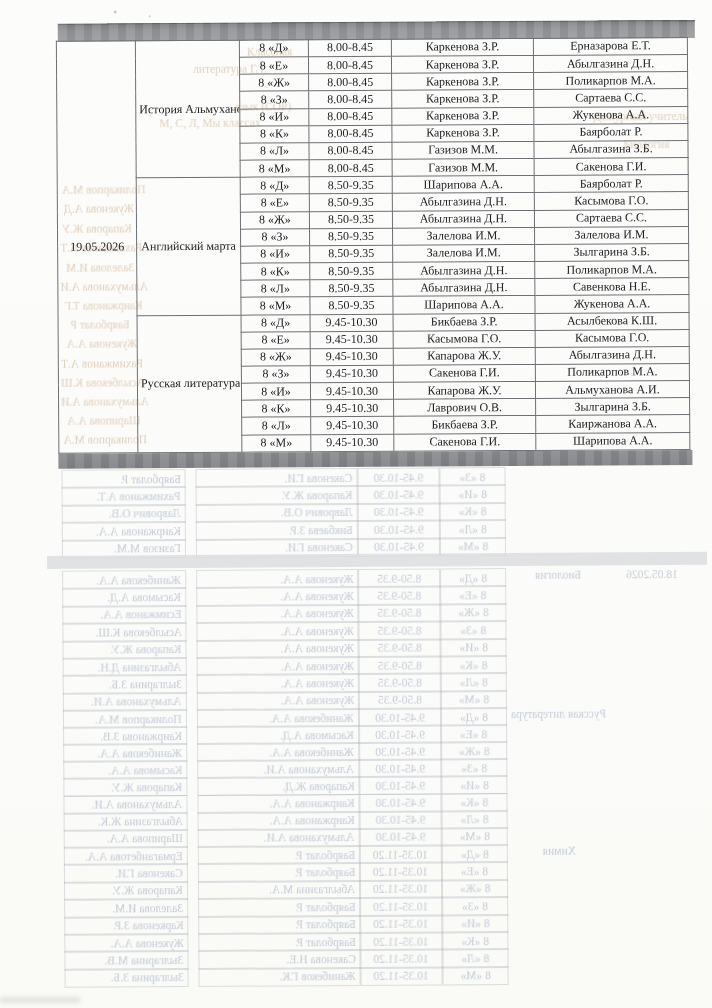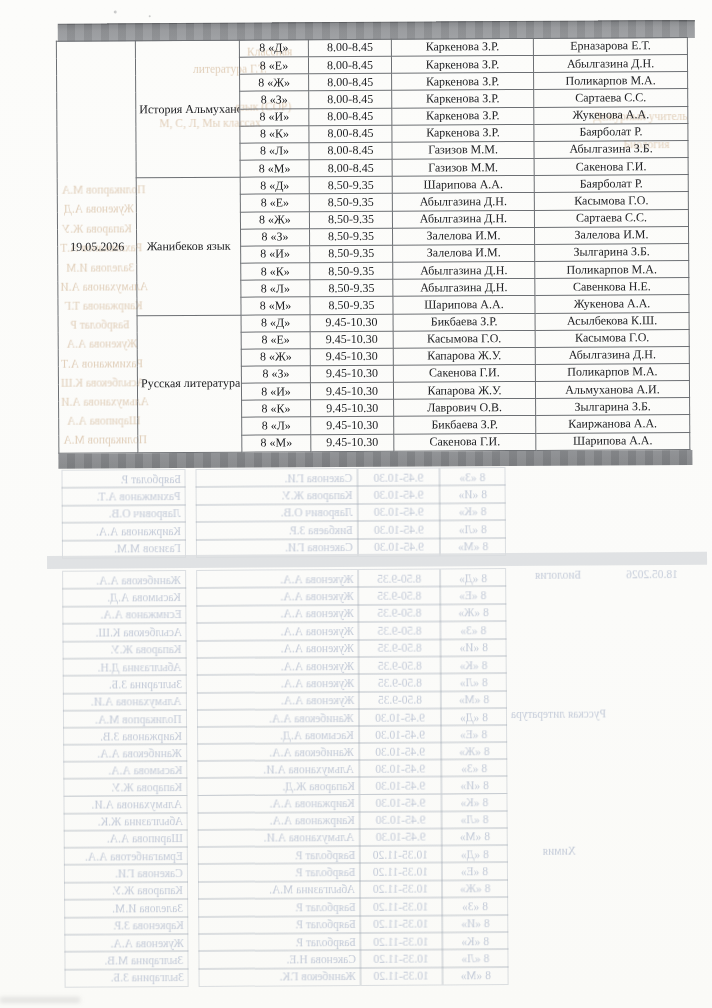--- a/index.html
+++ b/index.html
@@ -166,21 +166,21 @@
               <td class="c-teacher">Газизов М.М.</td>
               <td class="c-duty">Абылгазина З.Б.</td>
             </tr>
             <tr>
               <td class="c-grade">8 «М»</td>
               <td class="c-time">8.00-8.45</td>
               <td class="c-teacher">Газизов М.М.</td>
               <td class="c-duty">Сакенова Г.И.</td>
             </tr>
             <tr>
-              <td class="c-subject" rowspan="8">Жанибеков язык</td>
+              <td class="c-subject" rowspan="8">Английский марта</td>
               <td class="c-grade">8 «Д»</td>
               <td class="c-time">8.50-9.35</td>
               <td class="c-teacher">Шарипова А.А.</td>
               <td class="c-duty">Баярболат Р.</td>
             </tr>
             <tr>
               <td class="c-grade">8 «Е»</td>
               <td class="c-time">8.50-9.35</td>
               <td class="c-teacher">Абылгазина Д.Н.</td>
               <td class="c-duty">Касымова Г.О.</td>

